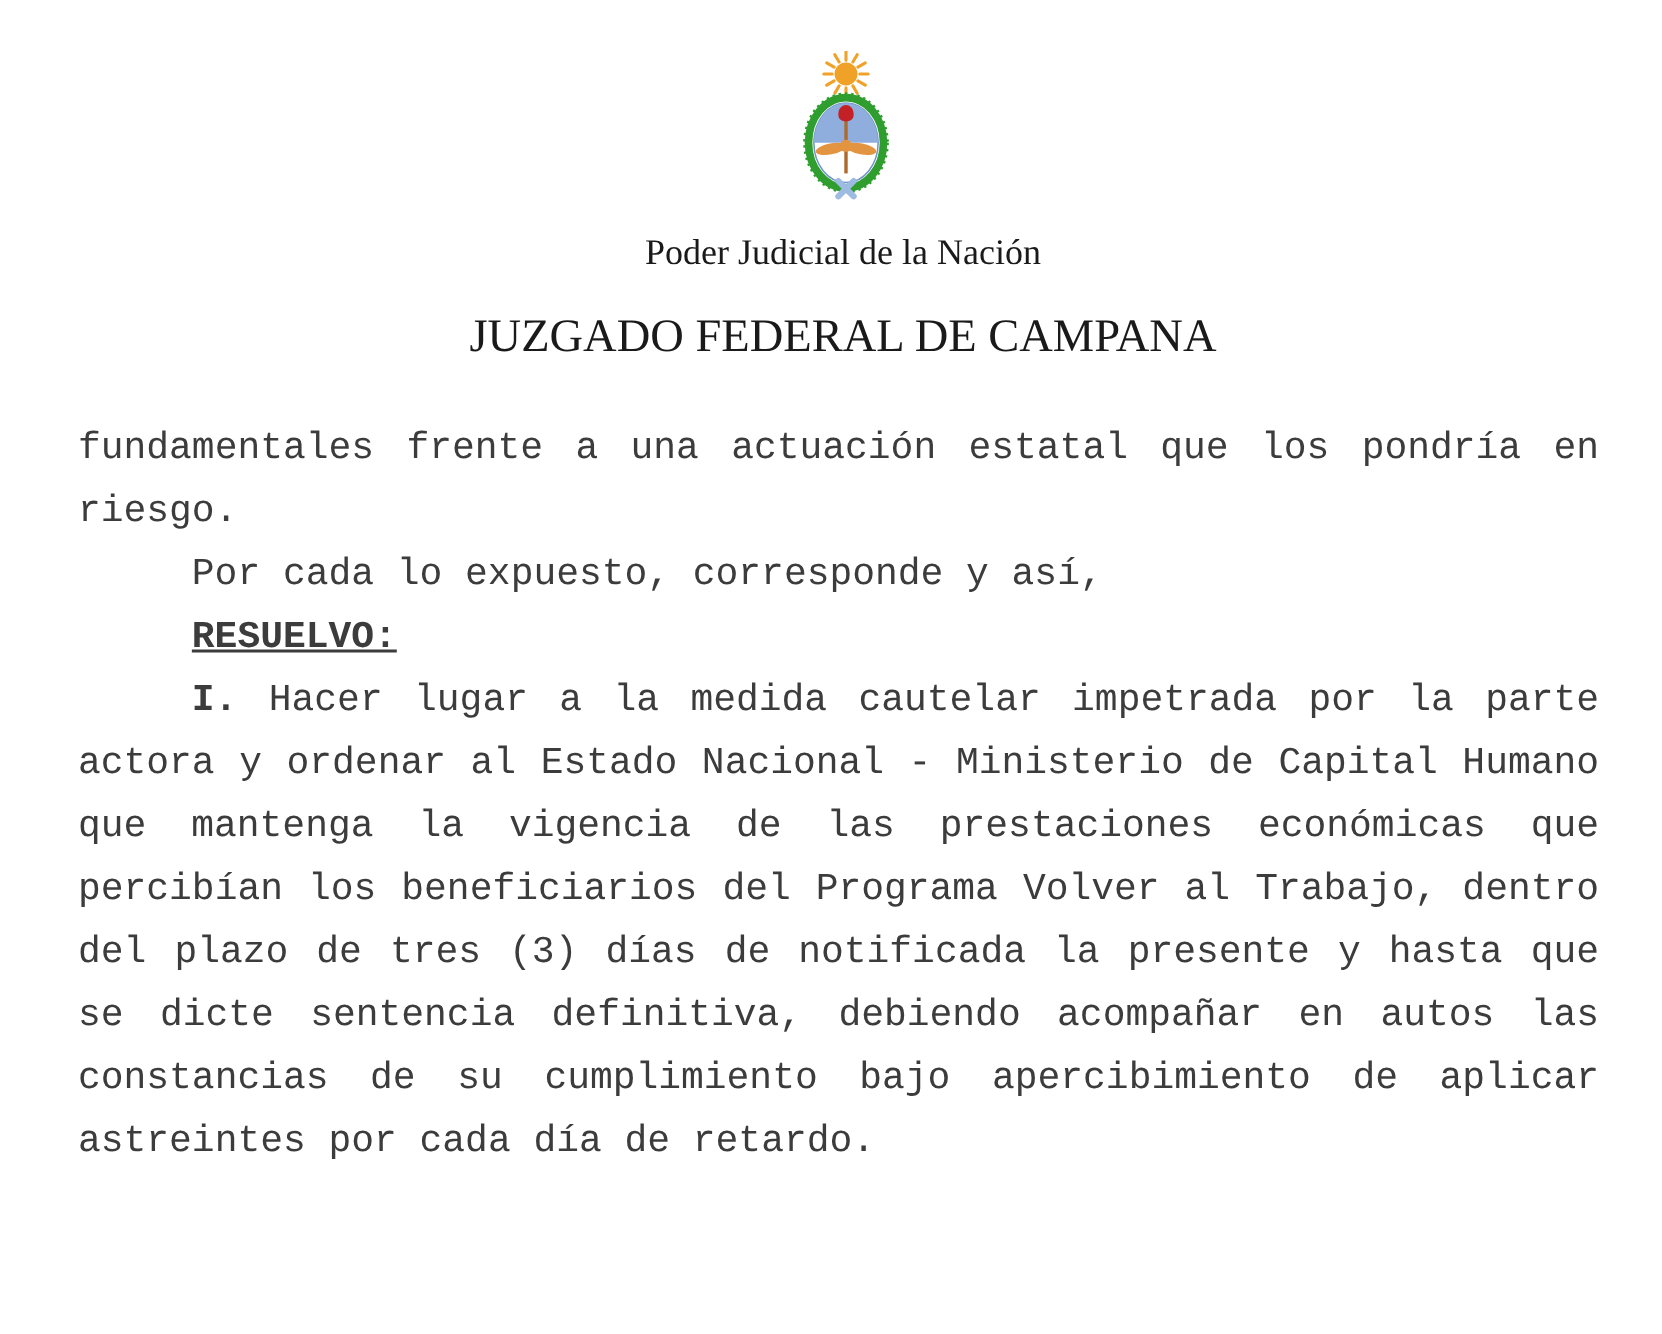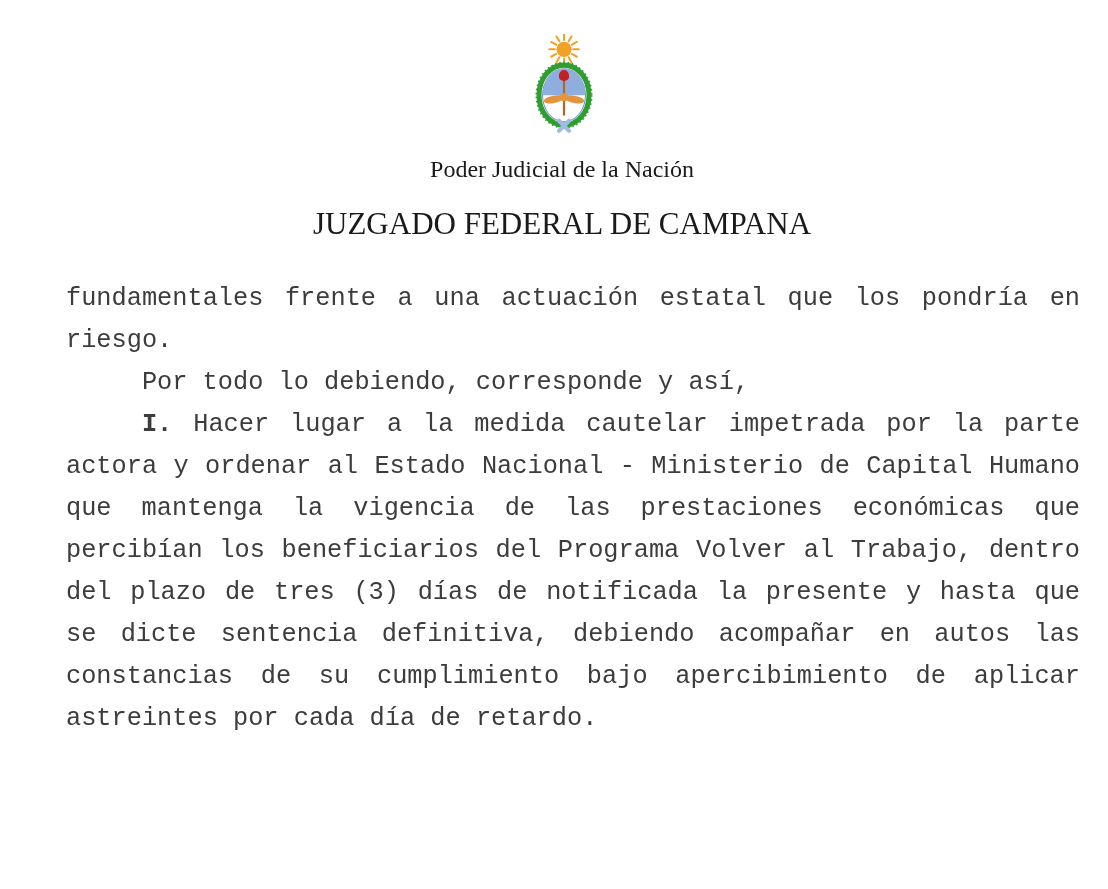--- a/index.html
+++ b/index.html
@@ -40,21 +40,21 @@
     top: 178px;
     width: 1124px;
     text-align: center;
     font-family: "Liberation Serif", "DejaVu Serif", serif;
     font-size: 31px;
     line-height: 36px;
     color: #1a1a1a;
   }
   .doc-body {
     position: absolute;
-    left: 66px;
+    left: 52px;
     top: 250px;
     width: 1014px;
     font-family: "Liberation Mono", "DejaVu Sans Mono", monospace;
     font-size: 25.3px;
     line-height: 42px;
     color: var(--text_color, #3c3c3c);
     text-align: justify;
   }
   .para {
     margin: 0;
@@ -103,17 +103,18 @@
       <path d="M43,85 L53,95 M53,85 L43,95" style="stroke:var(--ribbon); stroke-width:4; stroke-linecap:round; fill:none;"></path>
     </svg>
   </div>
 
   <div class="institution-title">Poder Judicial de la Nación</div>
 
   <div class="court-title">JUZGADO FEDERAL DE CAMPANA</div>
 
   <div class="doc-body">
       <p class="para"><span>fundamentales frente a una actuación estatal que los pondría en riesgo.</span></p>
-      <p class="para indent"><span>Por todo lo debiendo, corresponde y así,</span></p>
+      <p class="para indent"><span>Por cada lo expuesto, corresponde y así,</span></p>
+      <p class="para indent"><span class="bold underline">RESUELVO:</span></p>
       <p class="para indent"><span class="bold">I.</span><span> Hacer lugar a la medida cautelar impetrada por la parte actora y ordenar al Estado Nacional - Ministerio de Capital Humano que mantenga la vigencia de las prestaciones económicas que percibían los beneficiarios del Programa Volver al Trabajo, dentro del plazo de tres (3) días de notificada la presente y hasta que se dicte sentencia definitiva, debiendo acompañar en autos las constancias de su cumplimiento bajo apercibimiento de aplicar astreintes por cada día de retardo.</span></p>
     </div>
 
 </div>
 
 </body></html>

